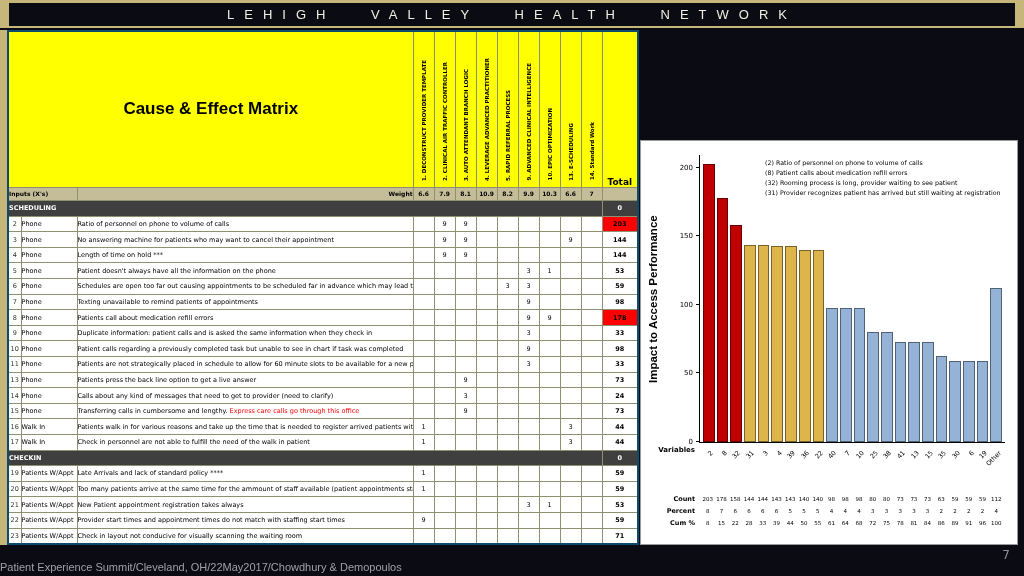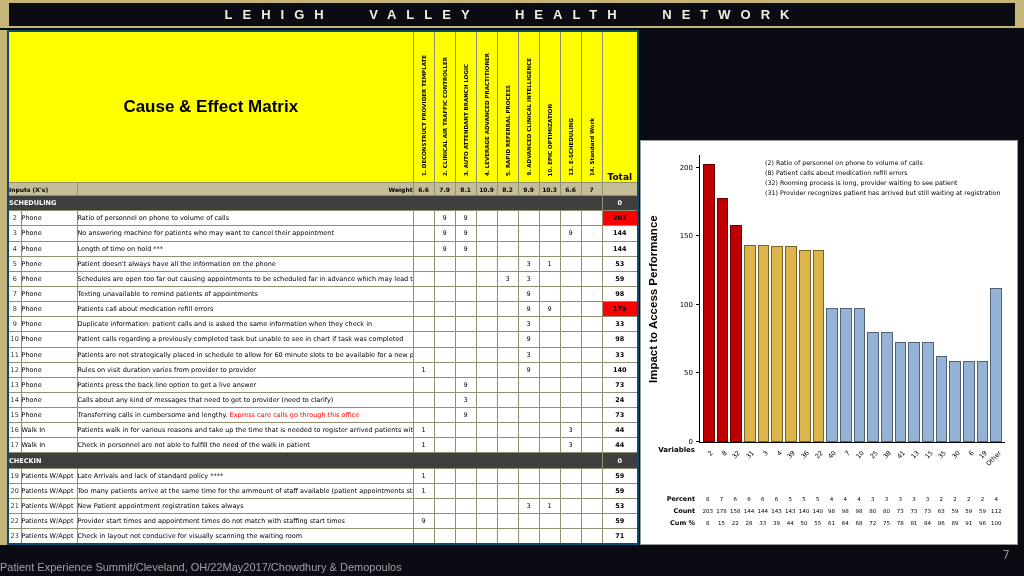--- a/index.html
+++ b/index.html
@@ -16,21 +16,21 @@
   .header-band {
     position: absolute; top: 0; left: 0; right: 0; height: 28px;
     background: #0b0b13;
     border-top: 3px solid #c6b679;
     border-bottom: 2px solid #c6b679;
     display: flex; align-items: center; justify-content: center;
   }
   .band-cap { position: absolute; top: 0; bottom: 0; width: 9px; background: #c6b679; }
   .band-cap.left { left: 0; } .band-cap.right { right: 0; }
   .header-title {
-    color: #f1efe2; font-size: 13px; font-weight: bold;
+    color: #f1efe2; font-size: 13px; font-weight: normal;
     letter-spacing: 10px; word-spacing: 22px;
     font-family: "Liberation Sans", sans-serif;
   }
 
   
   .left-strip { position: absolute; left: 0; top: 30px; width: 7px; height: 515px; background: #c6b679; }
 
   
   .matrix-panel {
     position: absolute; left: 7px; top: 30px; width: 631px; height: 515px;
@@ -325,35 +325,20 @@
           <td class="val"></td>
           <td class="val"></td>
           <td class="val"></td>
           <td class="val"></td>
           <td class="val"></td>
           <td class="val">3</td>
           <td class="val"></td>
           <td class="val"></td>
           <td class="val"></td>
           <td class="total">33</td>
-        </tr>
-        <tr class="data-row">
-          <td class="num">12</td>
-          <td class="src">Phone</td>
-          <td class="desc">Rules on visit duration varies from provider to provider</td>
-          <td class="val">1</td>
-          <td class="val"></td>
-          <td class="val"></td>
-          <td class="val"></td>
-          <td class="val"></td>
-          <td class="val">9</td>
-          <td class="val"></td>
-          <td class="val"></td>
-          <td class="val"></td>
-          <td class="total">140</td>
         </tr>
         <tr class="data-row">
           <td class="num">13</td>
           <td class="src">Phone</td>
           <td class="desc">Patients press the back line option to get a live answer</td>
           <td class="val"></td>
           <td class="val"></td>
           <td class="val">9</td>
           <td class="val"></td>
           <td class="val"></td>
@@ -661,20 +646,47 @@
         </div>
         <div class="xl">
           <span>19</span>
         </div>
         <div class="xl">
           <span>Other</span>
         </div>
       </div>
   </div>
   <div class="stats" id="stats">
+      <div class="stat-row">
+        <div class="stat-label">Count</div>
+        <div class="stat-vals">
+          <div class="sv">203</div>
+          <div class="sv">178</div>
+          <div class="sv">158</div>
+          <div class="sv">144</div>
+          <div class="sv">144</div>
+          <div class="sv">143</div>
+          <div class="sv">143</div>
+          <div class="sv">140</div>
+          <div class="sv">140</div>
+          <div class="sv">98</div>
+          <div class="sv">98</div>
+          <div class="sv">98</div>
+          <div class="sv">80</div>
+          <div class="sv">80</div>
+          <div class="sv">73</div>
+          <div class="sv">73</div>
+          <div class="sv">73</div>
+          <div class="sv">63</div>
+          <div class="sv">59</div>
+          <div class="sv">59</div>
+          <div class="sv">59</div>
+          <div class="sv">112</div>
+        </div>
+      </div>
       <div class="stat-row">
         <div class="stat-label">Percent</div>
         <div class="stat-vals">
           <div class="sv">8</div>
           <div class="sv">7</div>
           <div class="sv">6</div>
           <div class="sv">6</div>
           <div class="sv">6</div>
           <div class="sv">6</div>
           <div class="sv">5</div>
@@ -686,47 +698,20 @@
           <div class="sv">3</div>
           <div class="sv">3</div>
           <div class="sv">3</div>
           <div class="sv">3</div>
           <div class="sv">3</div>
           <div class="sv">2</div>
           <div class="sv">2</div>
           <div class="sv">2</div>
           <div class="sv">2</div>
           <div class="sv">4</div>
-        </div>
-      </div>
-      <div class="stat-row">
-        <div class="stat-label">Count</div>
-        <div class="stat-vals">
-          <div class="sv">203</div>
-          <div class="sv">178</div>
-          <div class="sv">158</div>
-          <div class="sv">144</div>
-          <div class="sv">144</div>
-          <div class="sv">143</div>
-          <div class="sv">143</div>
-          <div class="sv">140</div>
-          <div class="sv">140</div>
-          <div class="sv">98</div>
-          <div class="sv">98</div>
-          <div class="sv">98</div>
-          <div class="sv">80</div>
-          <div class="sv">80</div>
-          <div class="sv">73</div>
-          <div class="sv">73</div>
-          <div class="sv">73</div>
-          <div class="sv">63</div>
-          <div class="sv">59</div>
-          <div class="sv">59</div>
-          <div class="sv">59</div>
-          <div class="sv">112</div>
         </div>
       </div>
       <div class="stat-row">
         <div class="stat-label">Cum %</div>
         <div class="stat-vals">
           <div class="sv">8</div>
           <div class="sv">15</div>
           <div class="sv">22</div>
           <div class="sv">28</div>
           <div class="sv">33</div>

